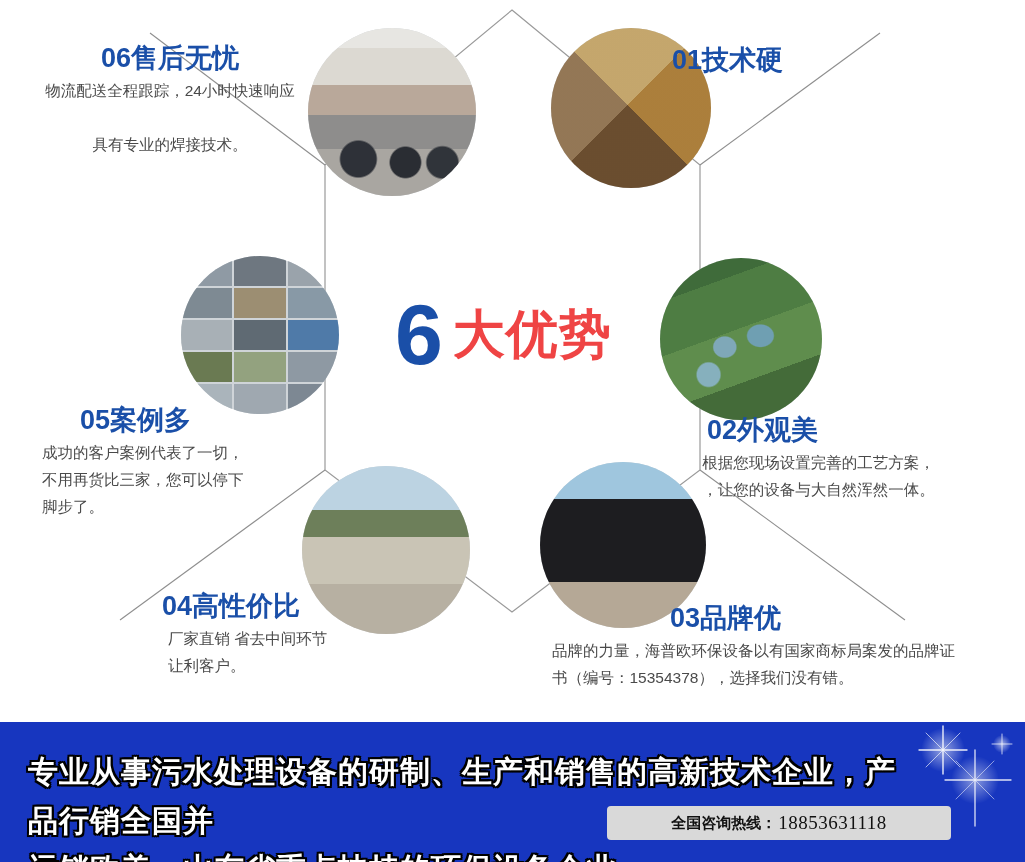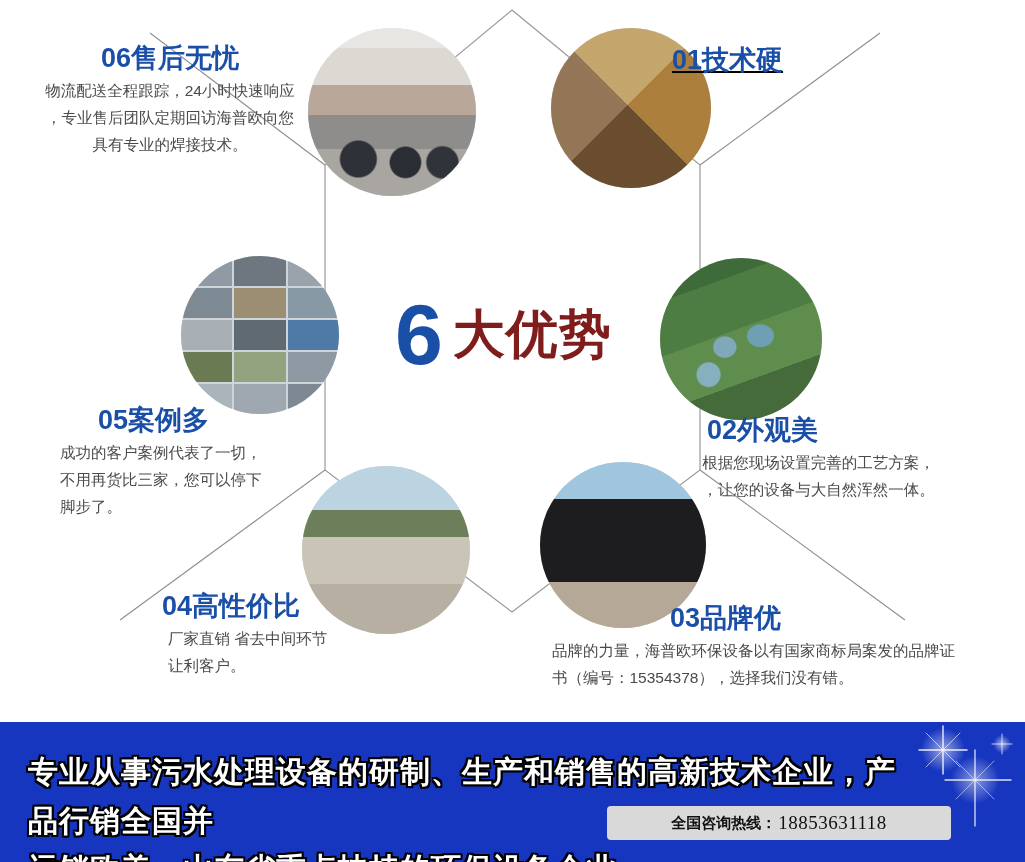--- a/index.html
+++ b/index.html
@@ -21,21 +21,21 @@
     left:395px; top:290px;
     width:250px; height:90px;
     display:flex; align-items:center; justify-content:flex-start;
     white-space:nowrap;
   }
   .center-num {
     font-size:86px; font-weight:bold; color:#1a4fa8; line-height:.9;
     letter-spacing:-2px;
   }
   .center-txt {
-    font-size:52px; font-weight:bold; color:#7f1d1d; margin-left:12px; letter-spacing:1px;
+    font-size:52px; font-weight:bold; color:#ef4444; margin-left:12px; letter-spacing:1px;
   }
 
   
   .photo {
     position:absolute;
     border-radius:50%;
     overflow:hidden;
     background:#cfd4d8;
   }
   .photo .inner { width:100%; height:100%; position:relative; }
@@ -107,32 +107,32 @@
     <div class="inner" style="background:
         radial-gradient(circle at 30% 78%, #2e3138 0 10%, transparent 11%),
         radial-gradient(circle at 58% 80%, #2a2d33 0 9%, transparent 10%),
         radial-gradient(circle at 80% 80%, #30343a 0 8%, transparent 9%),
         linear-gradient(180deg,#e7e6e2 0 12%, #dcd9d2 12% 34%, #b9a89a 34% 52%, #8e8d8c 52% 72%, #a9a6a1 72% 100%);"></div>
   </div>
   <div class="feat ta-right" style="left:10px; top:44px; width:320px;">
     <h3>06售后无忧</h3>
     <p>
       <span>物流配送全程跟踪，24小时快速响应</span><br>
-      <span>，专业售后团队定期回访海普欧向您</span><br>
+      <br>
       <span>具有专业的焊接技术。</span>
     </p>
   </div>
 
   <div class="photo" style="left:551px; top:28px; width:160px; height:160px;">
     <div class="inner" style="background:
         linear-gradient(135deg,#9a8f85 0 48%, #6f5d49 48% 100%),
         linear-gradient(45deg,#7a6a52 0 50%, #b59a68 50% 100%);
         background-blend-mode:overlay;"></div>
   </div>
-  <div class="feat ta-left" style="left:672px; top:46px; width:340px;text-decoration:underline;">
+  <div class="feat ta-left" style="left:672px; top:46px; width:340px;">
     <h3>01技术硬</h3>
   </div>
 
   <div class="photo" style="left:181px; top:256px; width:158px; height:158px;">
     <div class="inner">
       <div class="collage">
         <div style="background:#8f9aa4"></div>
           <div style="background:#6e7780"></div>
           <div style="background:#9aa3ab"></div>
         <div style="background:#7e8a93"></div>
@@ -143,21 +143,21 @@
           <div style="background:#4f7aa8"></div>
         <div style="background:#6a7a52"></div>
           <div style="background:#93a27f"></div>
           <div style="background:#8e99a3"></div>
         <div style="background:#aab4bb"></div>
           <div style="background:#9fa8b0"></div>
           <div style="background:#7d8893"></div>
       </div>
     </div>
   </div>
-  <div class="feat ta-left" style="left:60px; top:406px; width:320px;">
+  <div class="feat ta-left" style="left:42px; top:406px; width:320px;">
     <h3 style="margin-left:38px;">05案例多</h3>
     <p>
       <span>成功的客户案例代表了一切，</span><br>
       <span>不用再货比三家，您可以停下</span><br>
       <span>脚步了。</span>
     </p>
   </div>
 
   <div class="photo" style="left:660px; top:258px; width:162px; height:162px;">
     <div class="inner" style="background:

